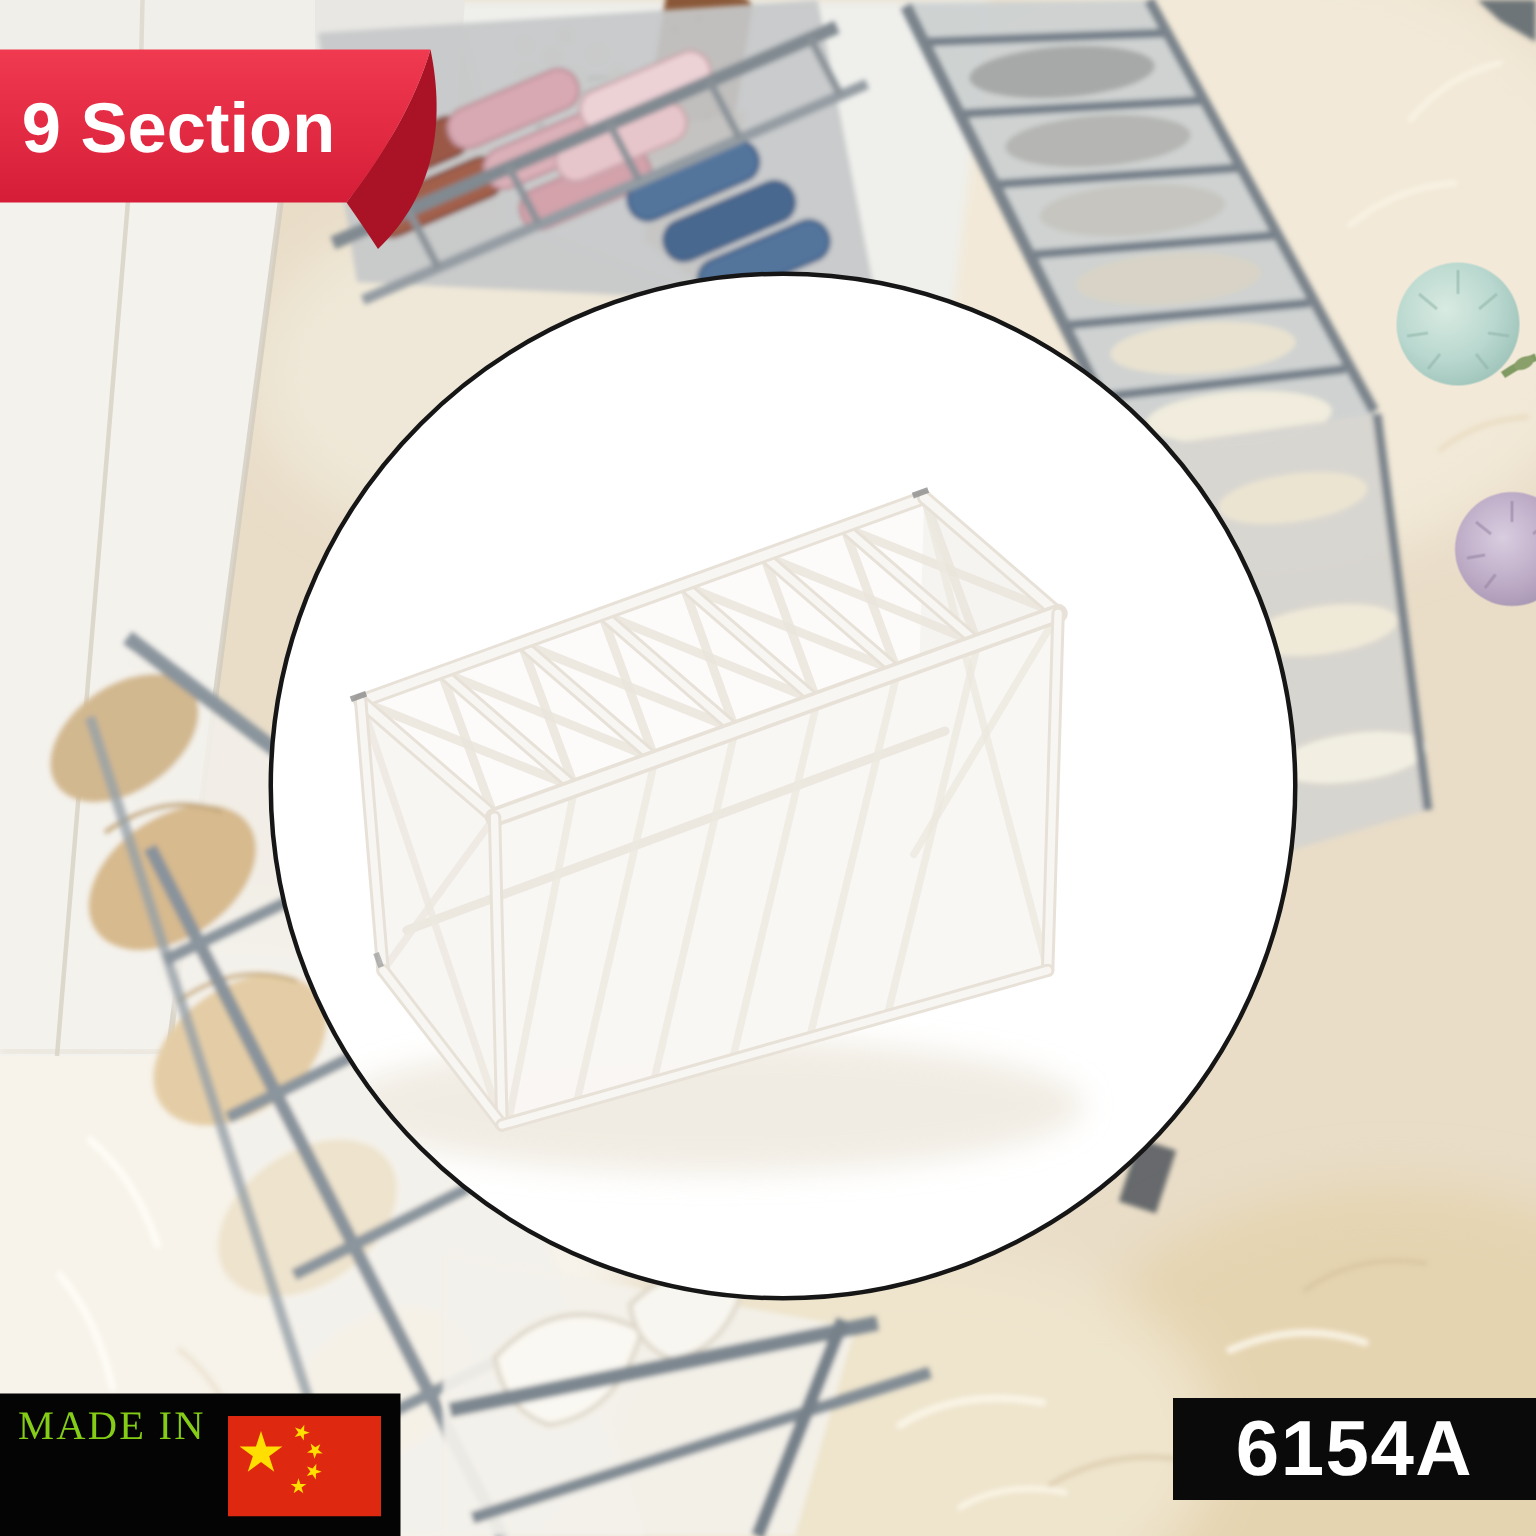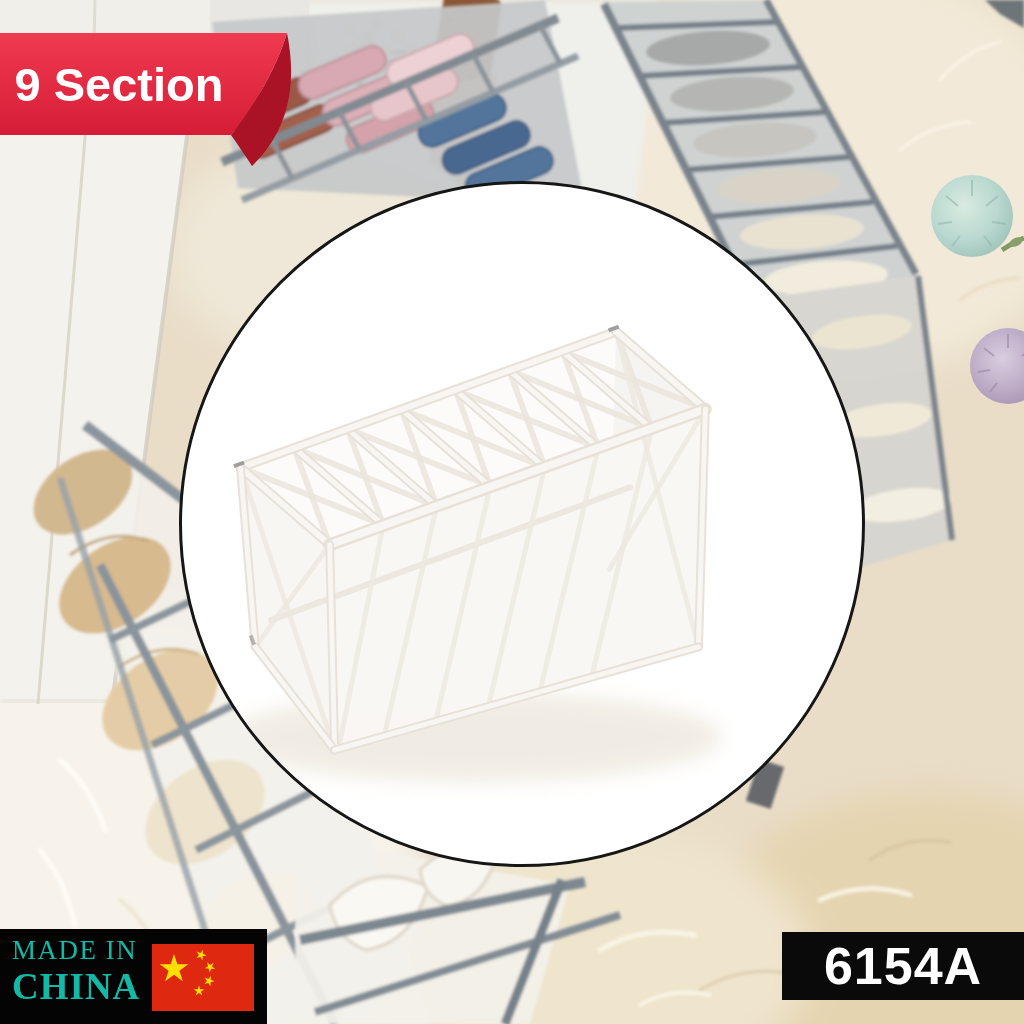--- a/index.html
+++ b/index.html
@@ -9,21 +9,21 @@
   .stage svg{display:block;}
   .bg{position:absolute;left:0;top:0;width:1024px;height:1024px;}
   .inset{position:absolute;left:179px;top:181px;width:686px;height:686px;
          border-radius:50%;background:#ffffff;border:3px solid #161616;
          box-sizing:border-box;overflow:hidden;}
   .inset svg{width:680px;height:680px;}
   .ribbon{position:absolute;left:0;top:0;width:320px;height:200px;}
   .ribbon text{font-family:"Liberation Sans",sans-serif;font-weight:bold;
                font-size:47px;fill:#ffffff;}
   .origin-badge{position:absolute;left:0;top:929px;width:267px;height:95px;
-                background:#040404;color:#14b8a6;}
+                background:#040404;color:#84cc16;}
   .origin-text{position:absolute;left:12px;top:6px;
                font-family:"Liberation Serif",serif;line-height:1.15;}
   .origin-line1{font-size:27px;letter-spacing:1.5px;font-weight:500;}
   .origin-line2{font-size:37px;font-weight:bold;letter-spacing:1px;}
   .flag{position:absolute;right:13px;top:15px;}
   .sku-badge{position:absolute;left:782px;top:932px;width:242px;height:68px;
              background:#0a0a0a;color:#fff;display:flex;align-items:center;
              justify-content:center;font-size:52px;font-weight:bold;
              letter-spacing:1px;}
   
@@ -325,21 +325,20 @@
       </linearGradient>
     </defs>
     <path d="M231,135 C256,103 277,67 287,33 C297,82 290,130 252,166 C245,155 238,145 231,135 Z" fill="#aa1226"></path>
     <path d="M0,33 L287,33 C277,67 256,103 231,135 L0,135 Z" fill="url(#gRib)"></path>
     <text x="119" y="101" text-anchor="middle">9 Section</text>
   </svg>
 
   <div class="origin-badge">
     <div class="origin-text">
       <div class="origin-line1">MADE IN</div>
-      <div class="origin-line2">CHINA</div>
     </div>
     <svg class="flag" width="102" height="67" viewBox="0 0 102 67">
       <rect width="102" height="67" fill="#de2910"></rect>
       <path d="M0,-1 L0.2245,-0.309 L0.951,-0.309 L0.3633,0.118 L0.5878,0.809 L0,0.382 L-0.5878,0.809 L-0.3633,0.118 L-0.951,-0.309 L-0.2245,-0.309 Z" transform="translate(22,25) scale(15)" fill="#ffde00"></path>
       <path d="M0,-1 L0.2245,-0.309 L0.951,-0.309 L0.3633,0.118 L0.5878,0.809 L0,0.382 L-0.5878,0.809 L-0.3633,0.118 L-0.951,-0.309 L-0.2245,-0.309 Z" transform="translate(49,11) scale(5.5) rotate(20)" fill="#ffde00"></path>
       <path d="M0,-1 L0.2245,-0.309 L0.951,-0.309 L0.3633,0.118 L0.5878,0.809 L0,0.382 L-0.5878,0.809 L-0.3633,0.118 L-0.951,-0.309 L-0.2245,-0.309 Z" transform="translate(58,23) scale(5.5) rotate(40)" fill="#ffde00"></path>
       <path d="M0,-1 L0.2245,-0.309 L0.951,-0.309 L0.3633,0.118 L0.5878,0.809 L0,0.382 L-0.5878,0.809 L-0.3633,0.118 L-0.951,-0.309 L-0.2245,-0.309 Z" transform="translate(57,37) scale(5.5) rotate(20)" fill="#ffde00"></path>
       <path d="M0,-1 L0.2245,-0.309 L0.951,-0.309 L0.3633,0.118 L0.5878,0.809 L0,0.382 L-0.5878,0.809 L-0.3633,0.118 L-0.951,-0.309 L-0.2245,-0.309 Z" transform="translate(47,47) scale(5.5)" fill="#ffde00"></path>
     </svg>
   </div>

